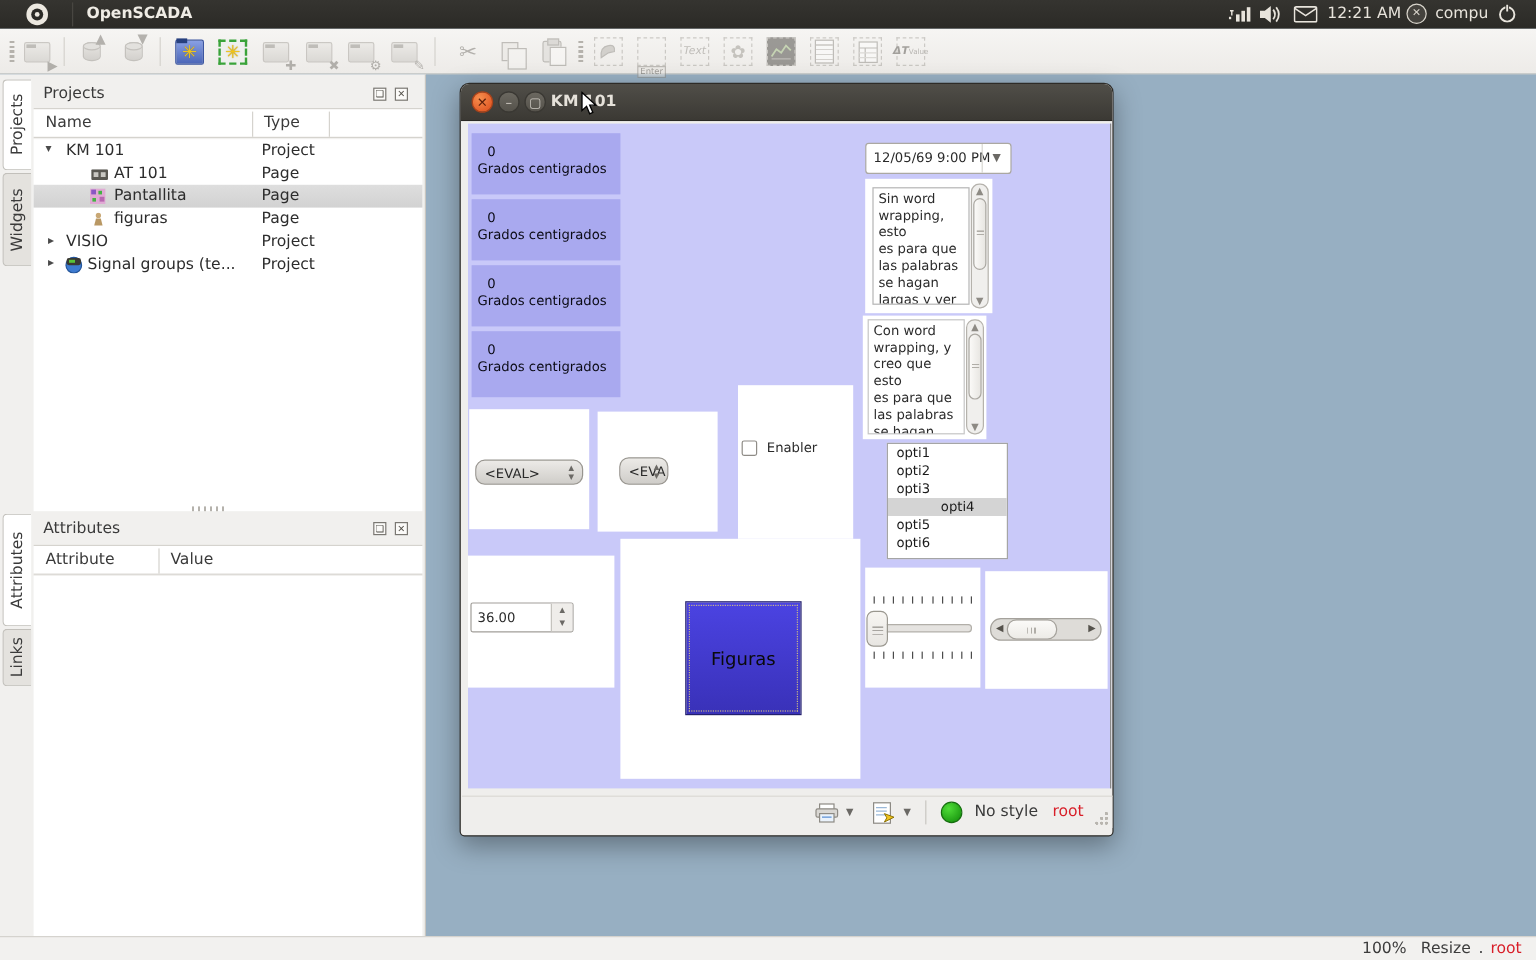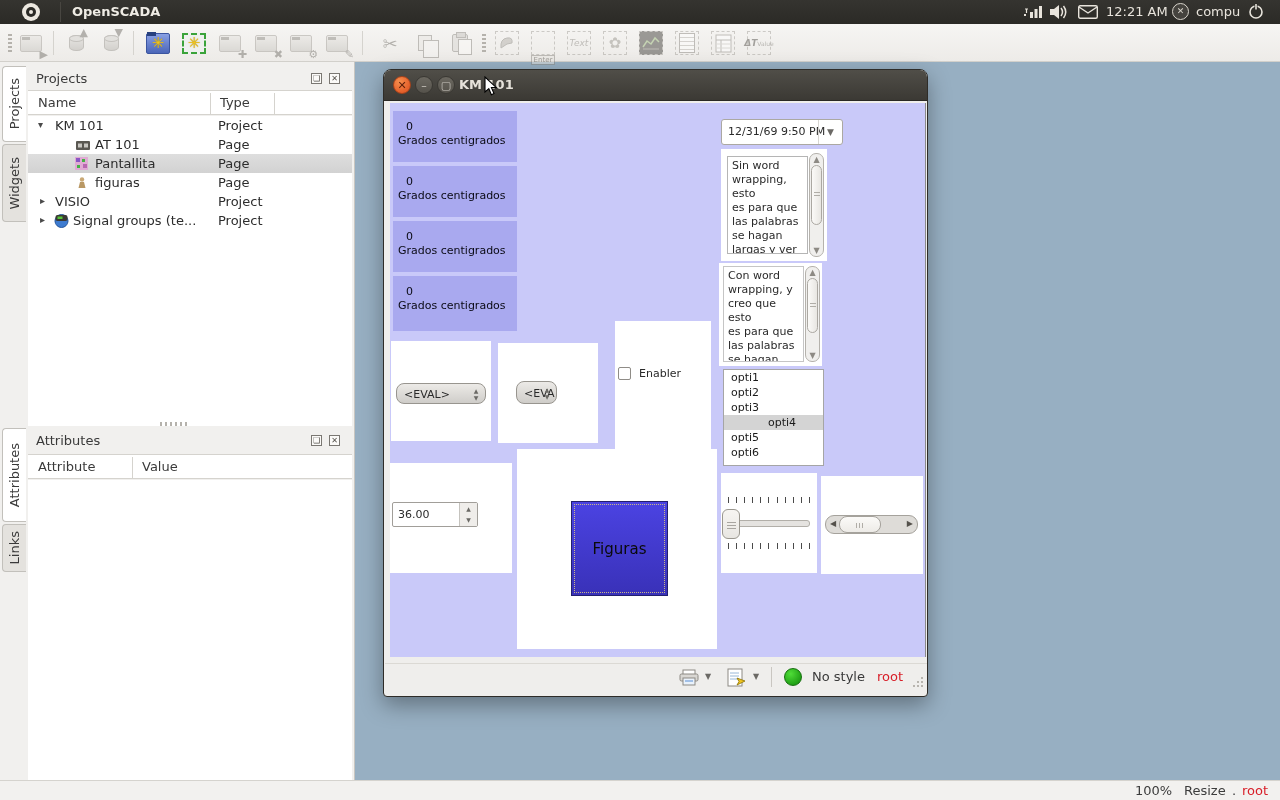--- a/index.html
+++ b/index.html
@@ -75,21 +75,21 @@
   .tbox .l { padding-left:5px; white-space:nowrap; }
   .greenbox { position:absolute; left:54px; top:55px; width:99px; height:97px; display:flex; align-items:center; justify-content:center; font-size:10px; color:#9c9c9c; }
   .combo { position:absolute; background:#fff; border:1px solid #aba8a2; border-radius:3px; font-size:11px; color:#2a2a2a; }
   .combo .val { position:absolute; left:6px; top:5px; white-space:nowrap; }
   .combo .dd { position:absolute; right:0; top:0; width:24px; height:100%; border-left:1px solid #d8d6d2; color:#6b6965; font-size:9px; text-align:center; line-height:24px; }
   .tatext { position:absolute; border:1px solid #b5b5b5; background:#fff; font-size:11px; line-height:14px; color:#2a2a2a; padding:2px 0 0 4px; white-space:pre-line; overflow:hidden; }
   .vsb { position:absolute; width:15px; border:1px solid #b5b2ac; border-radius:7px; background:#f0efed; }
   .vsb .ar { position:absolute; left:0; width:13px; text-align:center; font-size:8px; color:#8d8a84; }
   .vsb .th { position:absolute; left:1px; width:11px; border:1px solid #aba8a2; border-radius:6px; background:linear-gradient(90deg,#fbfaf8,#e8e6e2); }
   .vsb .th:before { content:""; position:absolute; left:2px; top:45%; width:6px; height:5px; background:repeating-linear-gradient(#b0ada7 0 1px,transparent 1px 3px); }
-  .listbox { position:absolute; border:1px solid #a5a5a5; background:#fff; font-size:11px; color:#1a1a1a; }
+  .listbox { position:absolute; border:1px solid #a5a5a5; background:#fff; font-size:11px; color:#1a1a1a;margin-left:16px; }
   .listbox .it { height:15px; line-height:15px; padding-left:7px; }
   .listbox .it.sel { background:#d4d4d4;padding-left:44px; }
   .spinc { position:absolute; border:1px solid #98958f; border-radius:8px; background:linear-gradient(#eceae7,#cfcdc9); font-size:11px; color:#2a2a2a; }
   .spinc .val { position:absolute; left:7px; top:4px; white-space:nowrap; }
   .spinarr { position:absolute; right:5px; top:3px; width:8px; font-size:6px; line-height:7px; color:#6b6965; text-align:center; }
   .chk { position:absolute; width:13px; height:13px; border:1px solid #8f8c87; border-radius:2px; background:#fff; }
   .numspin { position:absolute; background:#fff; border:1px solid #a19e99; border-radius:2px; font-size:11px; color:#2a2a2a; }
   .numspin .val { position:absolute; left:5px; top:5px; }
   .numspin .btns { position:absolute; right:0; top:0; width:18px; height:100%; border-left:1px solid #c5c3be; background:#efedea; font-size:6px; color:#6b6965; text-align:center; line-height:11px; }
   .bluebtn { position:absolute; left:54px; top:52px; width:97px; height:95px; background:linear-gradient(#4b43e2,#3931b8); border:1px solid #23206e; display:flex; align-items:center; justify-content:center; font-size:15px; color:#0a0a0a; outline:1px dotted #c9b888; outline-offset:-4px; }
@@ -374,21 +374,21 @@
       <div class="v">0</div>
       <div class="l">Grados centigrados</div>
     </div>
     <div class="tbox" style="top:173px;height:55px">
       <div class="v">0</div>
       <div class="l">Grados centigrados</div>
     </div>
 
 
     <div class="combo" style="left:331px;top:16px;width:122px;height:26px">
-      <span class="val">12/31/69 9:50 PM</span>
+      <span class="val">12/05/69 9:00 PM</span>
       <div class="dd">▼</div>
     </div>
 
     <div class="wpanel" style="left:331px;top:46px;width:106px;height:112px">
       <div class="tatext" style="left:6px;top:7px;width:81px;height:98px">Sin word
 wrapping, esto
 es para que
 las palabras
 se hagan
 largas y ver

